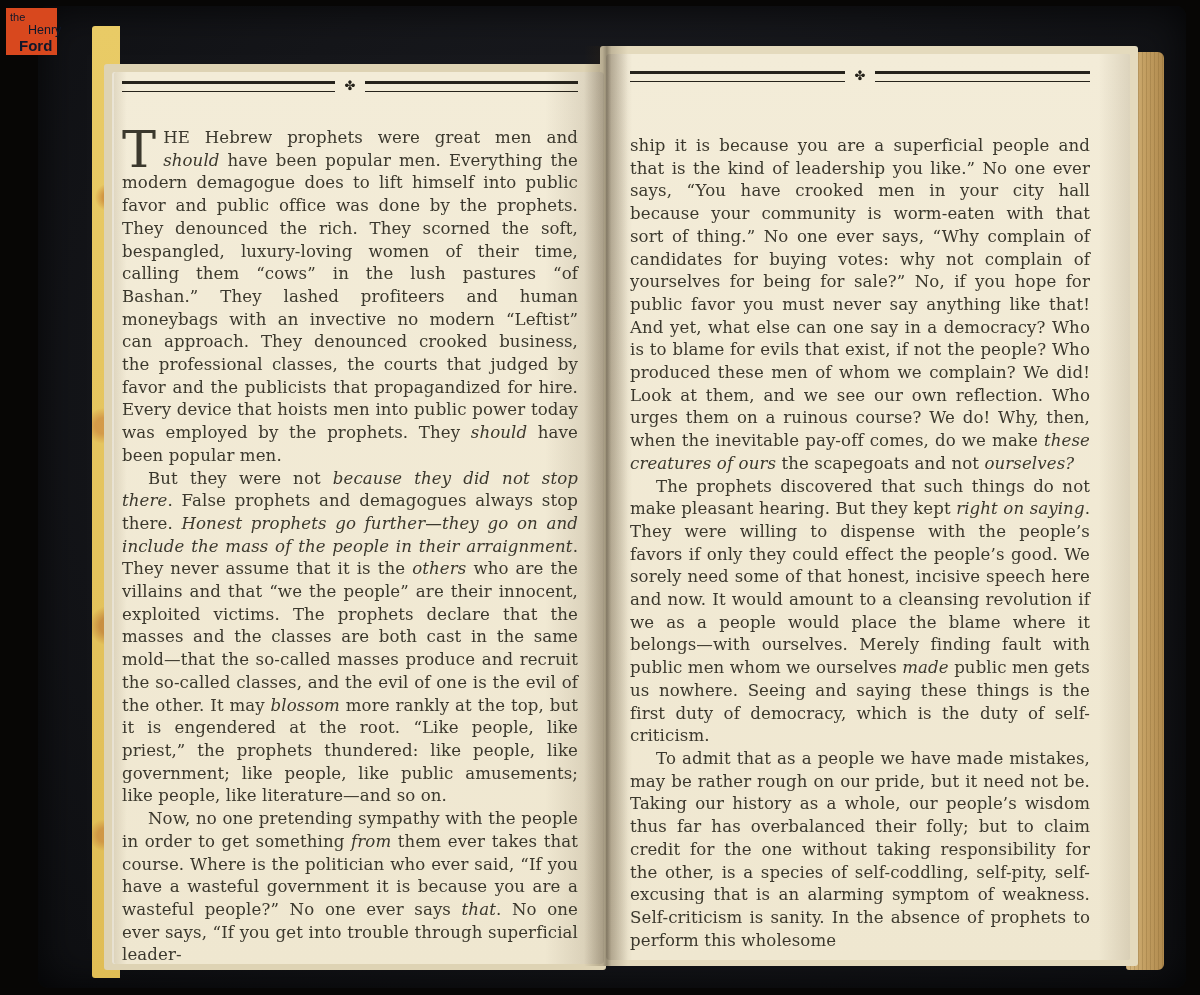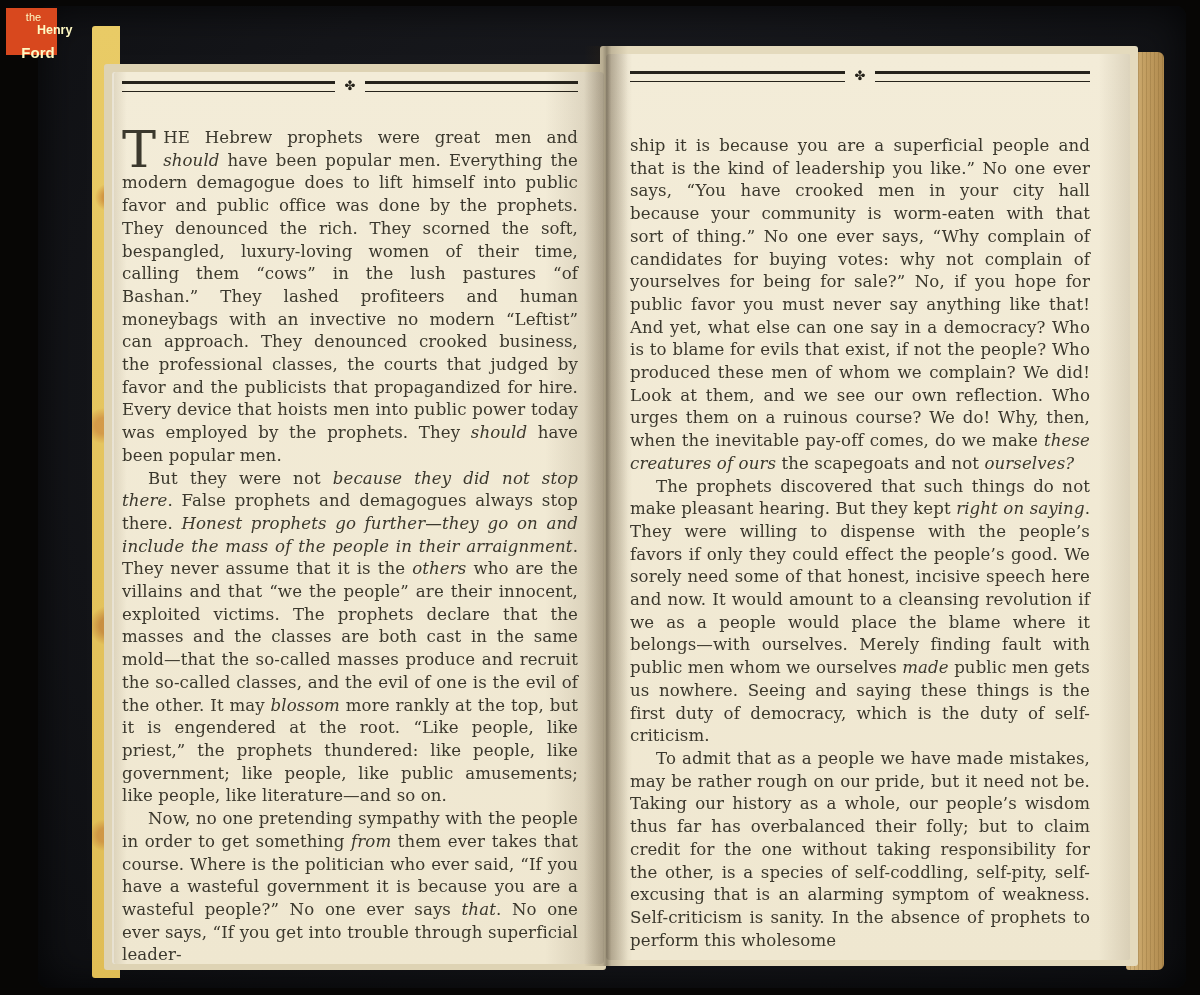--- a/index.html
+++ b/index.html
@@ -157,29 +157,28 @@
     padding: 3px 7px 0 0;
     color: #3b382d;
   }
 
   
   .watermark {
     position: absolute;
     left: 6px; top: 8px;
     width: 51px; height: 47px;
     background: #d8481e;
-    color: #fef9c3;
+    color: #0f172a;
     font-family: "Liberation Sans", sans-serif;
     line-height: 1;
     z-index: 5;
-    text-align: center;
   }
   .watermark .wm-the   { display: block; font-size: 11px; margin: 4px 0 0 4px; }
-  .watermark .wm-henry { display: block; font-size: 12.5px; font-weight: bold; margin: 1px 0 0 31px; }
-  .watermark .wm-ford  { display: block; font-size: 15px;  font-weight: bold; margin: 8px 0 0 13px; }
+  .watermark .wm-henry { display: block; font-size: 12.5px; font-weight: normal; margin: 1px 0 0 22px; }
+  .watermark .wm-ford  { display: block; font-size: 15px;  font-weight: bold; margin: 1px 0 0 13px; }
 </style>
 </head>
 <body>
 
 <div class="scene">
 
   <div class="cover"></div>
   <div class="endpaper"></div>
   <div class="headband"></div>
   <div class="fore-edge"></div>

